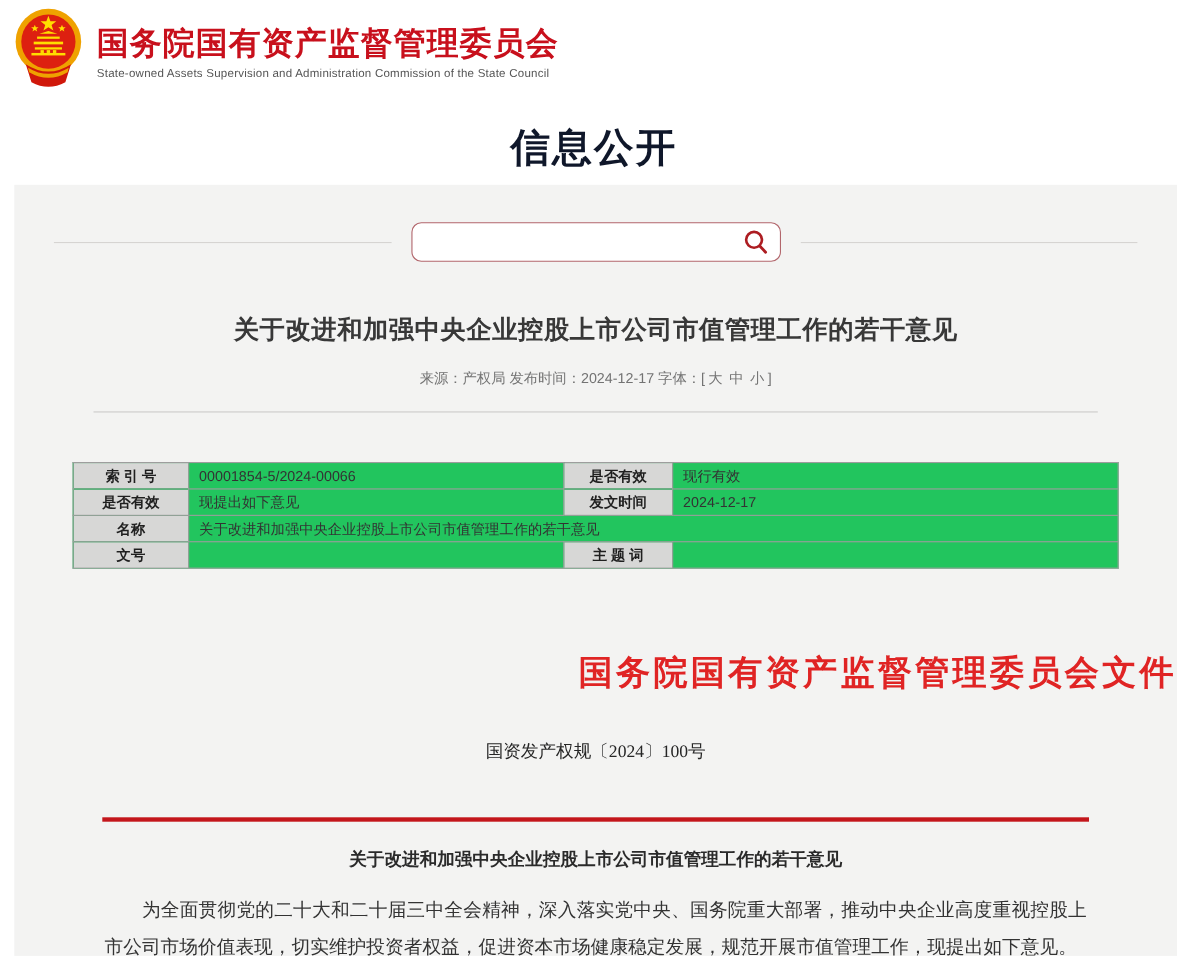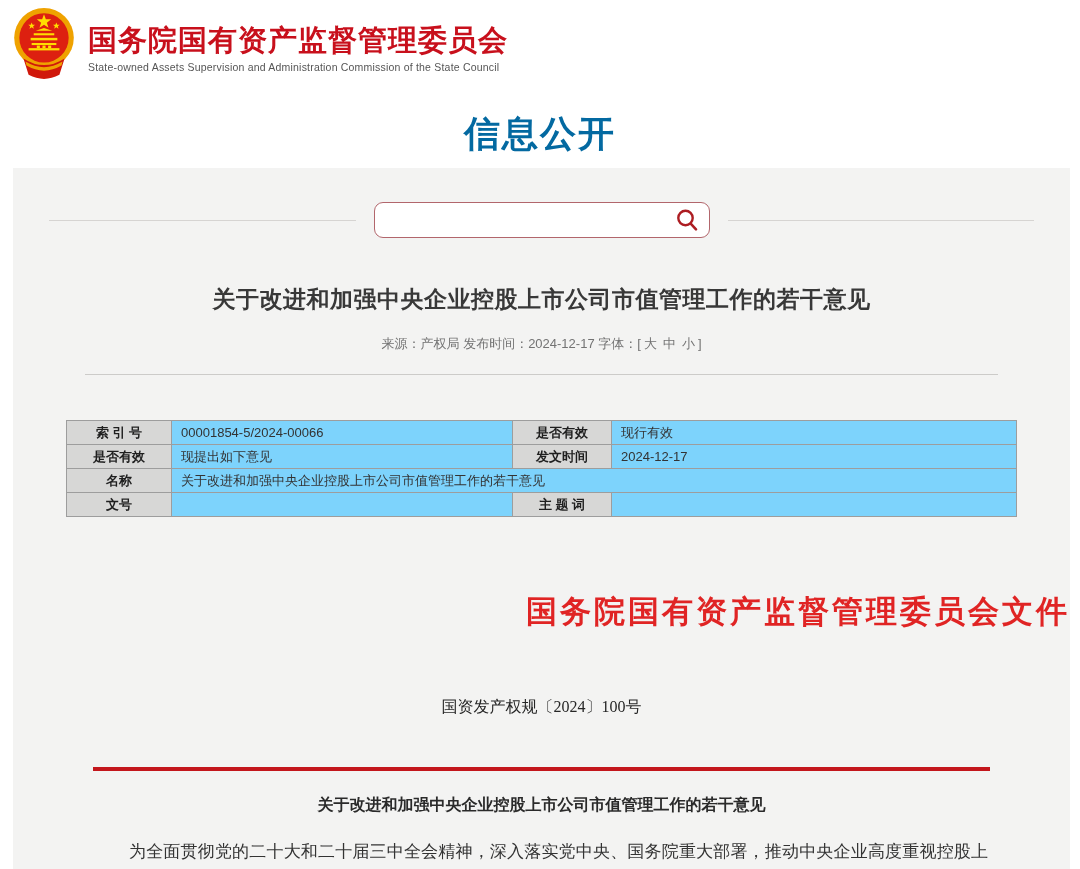--- a/index.html
+++ b/index.html
@@ -8,21 +8,21 @@
 
   
   .masthead { position:absolute; top:6px; left:10px; display:flex; align-items:center; cursor:pointer; }
   .emblem { width:68px; height:74px; flex:0 0 auto; }
   .masthead-text { margin-left:10px; padding-top:10px; }
   .org-zh { font-size:29px; font-weight:bold; color:#c8101c; letter-spacing:1px; line-height:34px; }
   .org-en { font-size:10.5px; color:#555; margin-top:4px; letter-spacing:0.2px; }
 
   
   .section-title { position:absolute; top:110px; left:0; width:100%; text-align:center;
-                   font-size:36px; font-weight:bold; color:#0369a1; letter-spacing:2px; }
+                   font-size:36px; font-weight:bold; color:#0f172a; letter-spacing:2px; }
 
   
   .card { position:absolute; left:13px; right:10px; top:168px; bottom:0; background:#f3f3f2; }
 
   
   .search-row { display:flex; align-items:center; padding:0 36px; margin-top:34px; }
   .search-row .rule { flex:1 1 auto; height:1px; background:#d6d4d2; }
   .rule-left  { margin-right:18px; }
   .rule-right { margin-left:18px; }
   .search-box { width:336px; height:36px; background:#fff; border:1px solid #b2666c;
@@ -34,30 +34,30 @@
 
   
   .article-title { margin-top:46px; text-align:center; font-size:23px; font-weight:bold;
                    color:#383838; letter-spacing:0.5px; }
   .source-line { margin-top:20px; text-align:center; font-size:13px; color:#737373; }
   .source-line .fs-opt { cursor:pointer; color:#737373; padding:0 3px; }
   .divider2 { height:1px; background:#cccbc9; margin:21px 72px 0; }
 
   
   table.meta { margin:45px auto 12px; width:884px; border-collapse:collapse; font-size:13px;
-               background:#7dd3fc; table-layout:fixed;padding-left:21px; }
+               background:#22c55e; table-layout:fixed;padding-left:21px; }
   table.meta td { border:1px solid #9d9d9d; height:24px; padding:1px 9px; color:#333;
                   overflow:hidden; white-space:nowrap; }
   table.meta td.lbl { background:#d7d7d6; font-weight:bold; text-align:center; color:#1f1f1f; padding:1px 2px; }
   .c1 { width:105px; } .c2 { width:341px; } .c3 { width:99px; } .c4 { width:405px; }
 
   
   .letterhead { margin-top:74px; text-align:right; font-family:"Liberation Serif", serif;
                 font-weight:bold; font-size:31px; color:#e02424; letter-spacing:3px; }
-  .doc-number { margin-top:64px; text-align:center; font-family:"Liberation Serif", serif;
+  .doc-number { margin-top:40px; text-align:center; font-family:"Liberation Serif", serif;
                 font-size:16px; color:#262626; }
   .red-rule { height:4px; background:#c3161c; margin:49px 80px 0; }
   .doc-title { margin-top:24px; text-align:center; font-size:16px; font-weight:bold; color:#2a2a2a; }
   .doc-body { margin:19px 82px 0; font-size:17px; color:#333; line-height:33px;
               text-indent:2em; text-align:justify; }
 </style>
 </head>
 <body>
 
 <div class="masthead">

